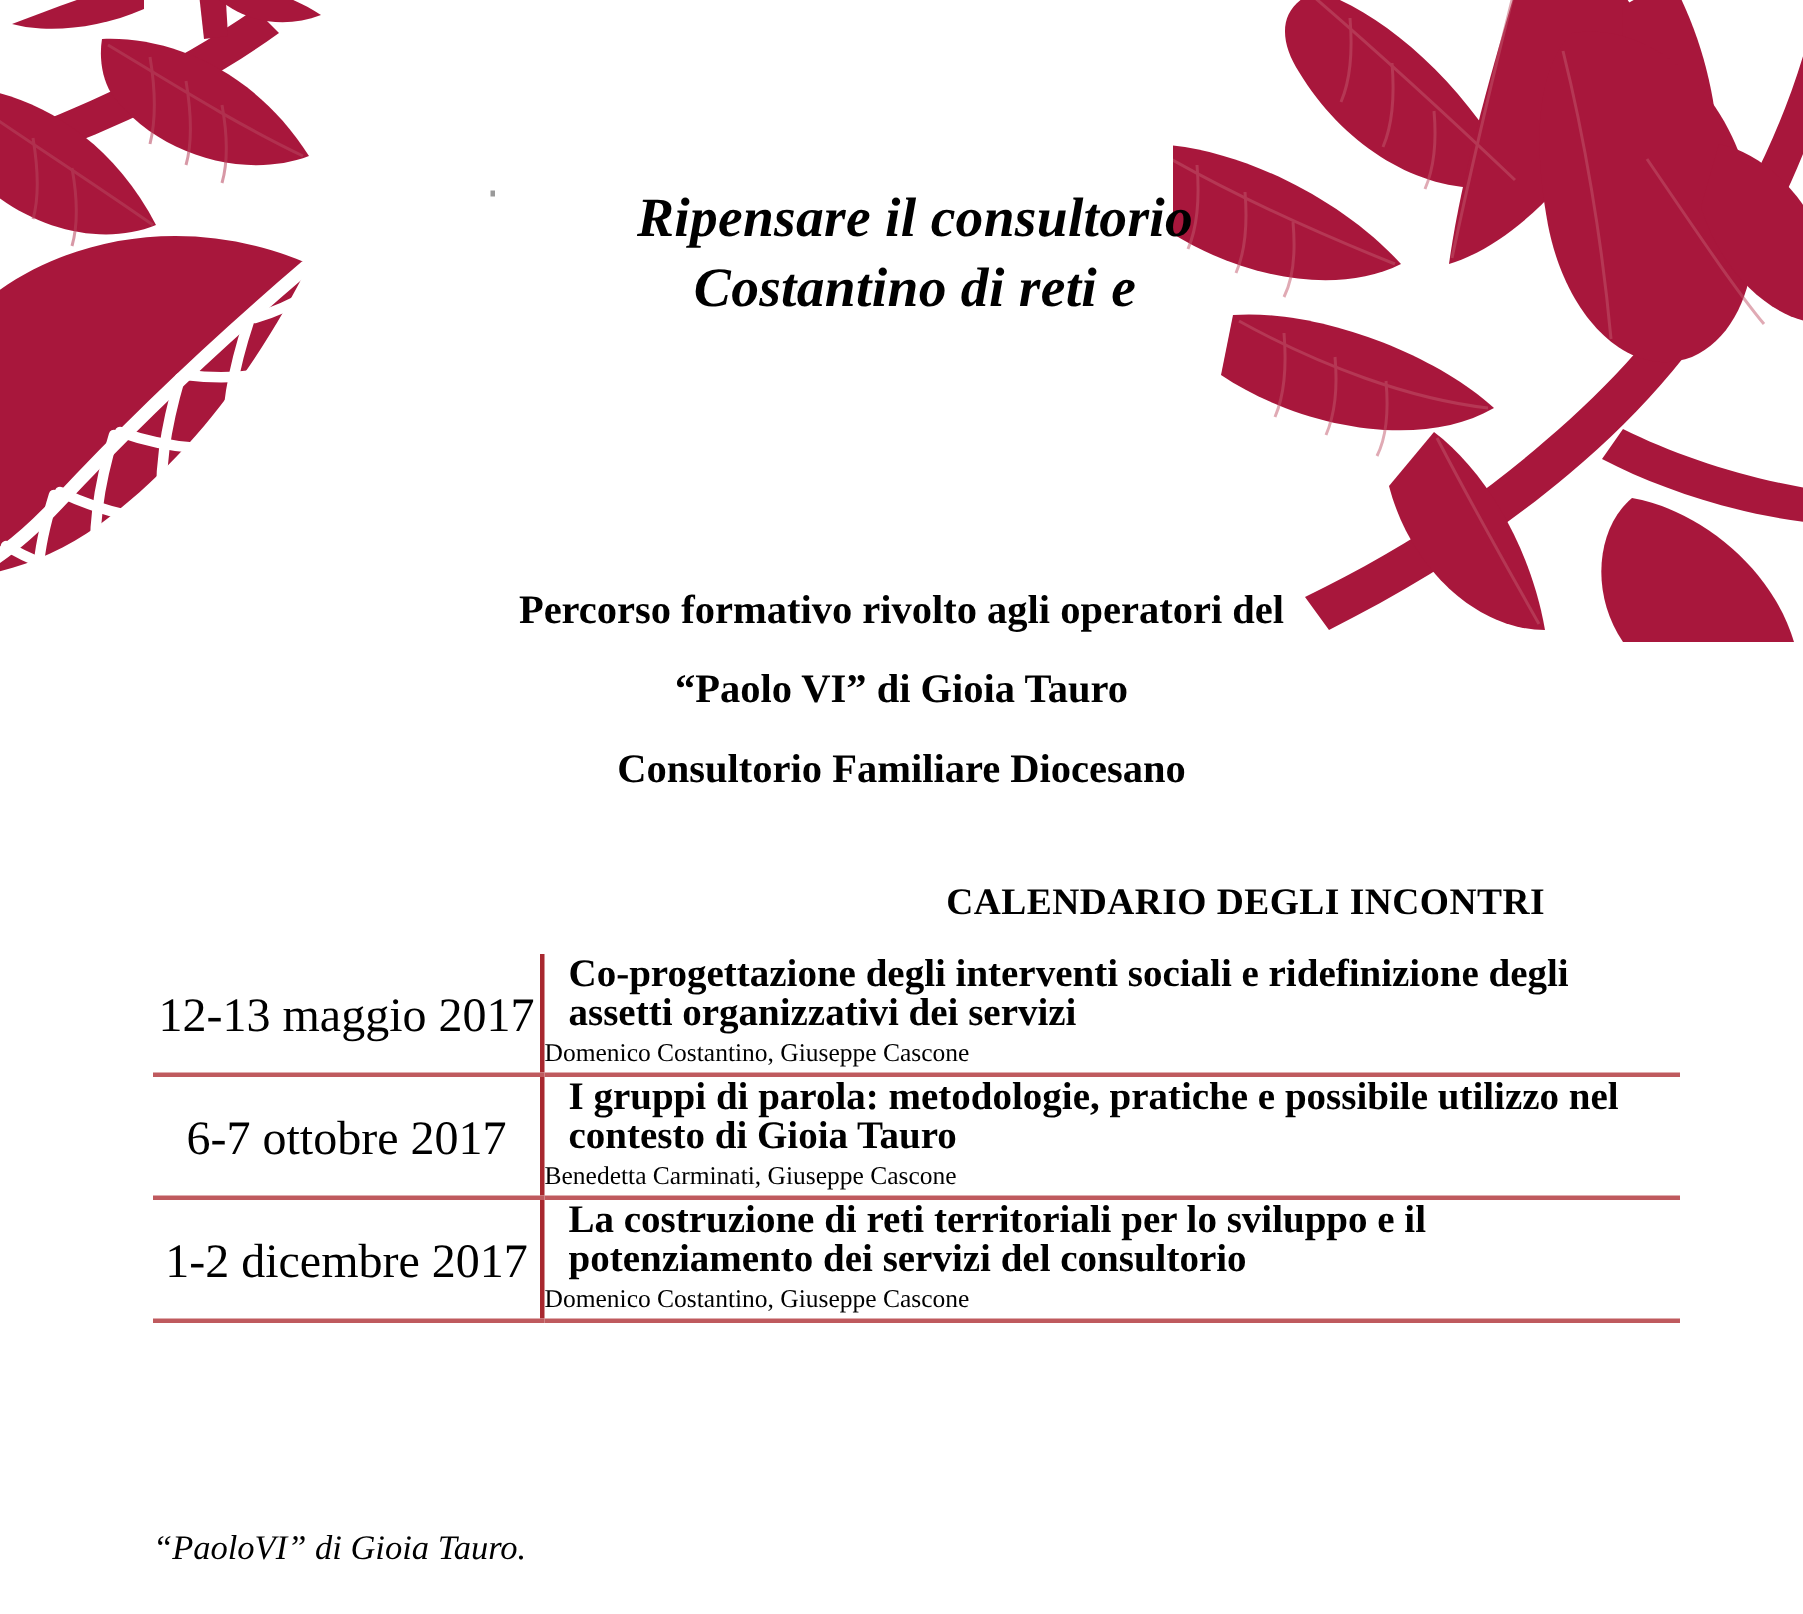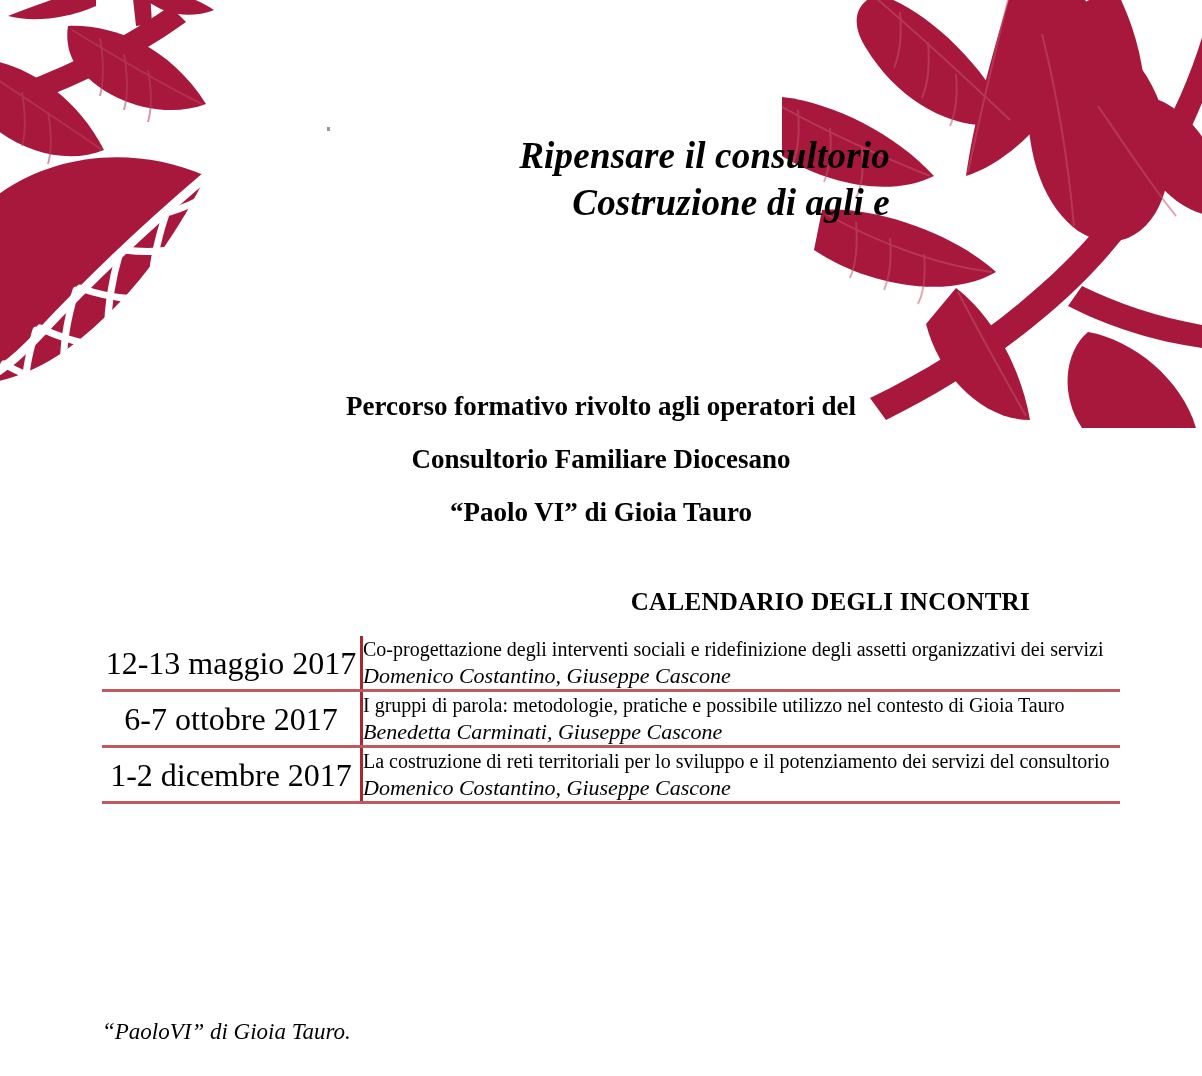--- a/index.html
+++ b/index.html
@@ -23,23 +23,23 @@
     top: 0;
     pointer-events: none;
   }
   #leaves-left  { left: 0;  width: 360px; height: 400px; }
   #leaves-right { right: 0; width: 420px; height: 430px; }
 
   
   #title-block {
     position: absolute;
     left: 330px;
-    top: 132px;
+    top: 122px;
     width: 560px;
-    text-align: right;
+    text-align: center;
   }
   .title-line {
     font-weight: bold;
     font-style: italic;
     font-size: 37px;
     line-height: 47px;
     letter-spacing: .2px;
     white-space: nowrap;
   }
 
@@ -90,27 +90,27 @@
     font-size: 32px;
     line-height: 30px;
     padding: 6px 6px 8px 6px;
   }
   .col-body {
     border-left: 3px solid #a8282f;
     padding: 6px 8px 8px 10px;
     vertical-align: middle;
   }
   .meeting-title {
-    font-weight: normal;
-    font-size: 20px;
+    font-weight: bold;
+    font-size: 26px;
     line-height: 26px;
+    margin-left: 16px;
   }
   .meeting-speakers {
-    font-style: italic;
-    font-size: 22px;
+    font-size: 17px;
     line-height: 26px;
     margin-top: 1px;
   }
 
   
   #footer-note {
     position: absolute;
     left: 102px;
     top: 986px;
     width: 1018px;
@@ -228,27 +228,27 @@
       <path d="M176,292 C202,342 226,384 244,416"></path>
       <path d="M260,34 C274,90 286,160 292,226"></path>
       <path d="M316,106 C346,150 374,192 394,216"></path>
     </g>
   </svg>
 
   <div id="speck"></div>
 
   <div id="title-block">
     <div class="title-line">Ripensare il consultorio</div>
-    <div class="title-line">Costruzione di agli e</div>
+    <div class="title-line">Costantino di reti e</div>
   </div>
 
   <div id="subtitle-block">
     <div class="subtitle-line">Percorso formativo rivolto agli operatori del</div>
+    <div class="subtitle-line">“Paolo VI” di Gioia Tauro</div>
     <div class="subtitle-line">Consultorio Familiare Diocesano</div>
-    <div class="subtitle-line">“Paolo VI” di Gioia Tauro</div>
   </div>
 
   <div id="section-heading">CALENDARIO DEGLI INCONTRI</div>
 
   <table id="calendar">
     <tbody>
       <tr>
         <td class="col-date">12-13 maggio 2017</td>
         <td class="col-body">
           <div class="meeting-title">Co-progettazione degli interventi sociali e ridefinizione degli assetti organizzativi dei servizi</div>

